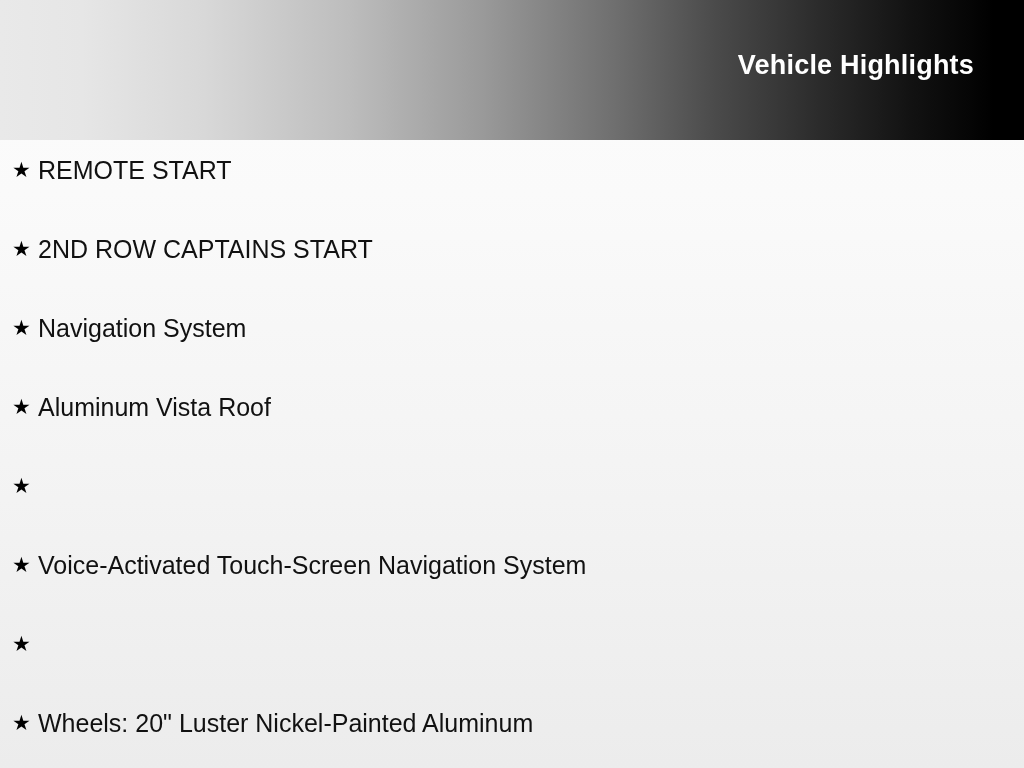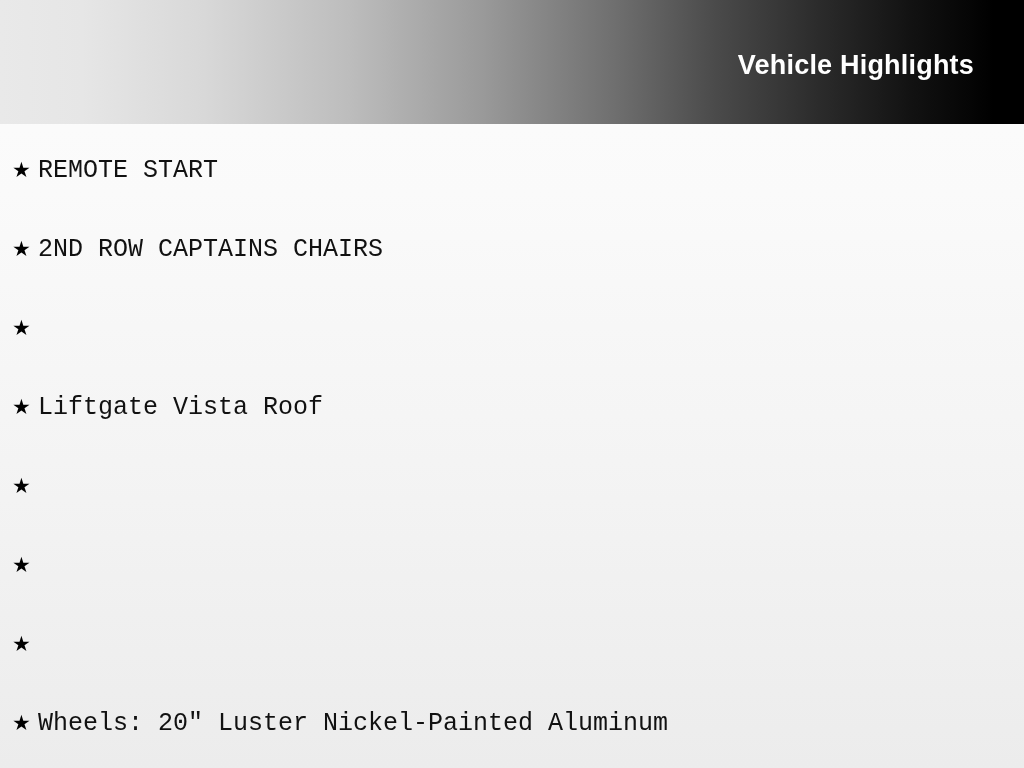--- a/index.html
+++ b/index.html
@@ -15,21 +15,21 @@
     background: linear-gradient(180deg, #ffffff 0%, #ffffff 30%, #f7f7f7 55%, #eeeeee 100%);
   }
   .panel {
     width: 1024px;
     height: 768px;
     position: relative;
     background: linear-gradient(180deg, #fdfdfd 0%, #fafafa 25%, #f4f4f4 60%, #ececec 100%);
   }
   .header-bar {
     width: 1024px;
-    height: 124px;
+    height: 140px;
     background: linear-gradient(90deg,
         #e9e9e9 0%,
         #e6e6e6 8%,
         #d8d8d8 20%,
         #bdbdbd 34%,
         #9a9a9a 47%,
         #6f6f6f 60%,
         #4a4a4a 70%,
         #2b2b2b 80%,
         #121212 89%,
@@ -70,53 +70,54 @@
     flex: 0 0 auto;
     text-align: left;
     position: relative;
     top: -1px;
   }
   .feature-label {
     font-size: 25px;
     color: #111111;
     line-height: 1.1;
     white-space: nowrap;
-    font-family: Liberation Mono, monospace;
   }
 </style>
 </head>
 <body>
 
 <div class="panel">
 
   <div class="header-bar">
     <div class="header-title">Vehicle Highlights</div>
   </div>
 
   <ul class="features">
     <li class="feature-item">
       <span class="star-icon">★</span>
       <span class="feature-label">REMOTE START</span>
     </li>
     <li class="feature-item">
       <span class="star-icon">★</span>
-      <span class="feature-label">2ND ROW CAPTAINS CHAIRS</span>
+      <span class="feature-label">2ND ROW CAPTAINS START</span>
+    </li>
+    <li class="feature-item">
+      <span class="star-icon">★</span>
+      <span class="feature-label">Navigation System</span>
+    </li>
+    <li class="feature-item">
+      <span class="star-icon">★</span>
+      <span class="feature-label">Aluminum Vista Roof</span>
     </li>
     <li class="feature-item">
       <span class="star-icon">★</span>
     </li>
     <li class="feature-item">
       <span class="star-icon">★</span>
-      <span class="feature-label">Liftgate Vista Roof</span>
-    </li>
-    <li class="feature-item">
-      <span class="star-icon">★</span>
-    </li>
-    <li class="feature-item">
-      <span class="star-icon">★</span>
+      <span class="feature-label">Voice-Activated Touch-Screen Navigation System</span>
     </li>
     <li class="feature-item">
       <span class="star-icon">★</span>
     </li>
     <li class="feature-item">
       <span class="star-icon">★</span>
       <span class="feature-label">Wheels: 20" Luster Nickel-Painted Aluminum</span>
     </li>
   </ul>
 

